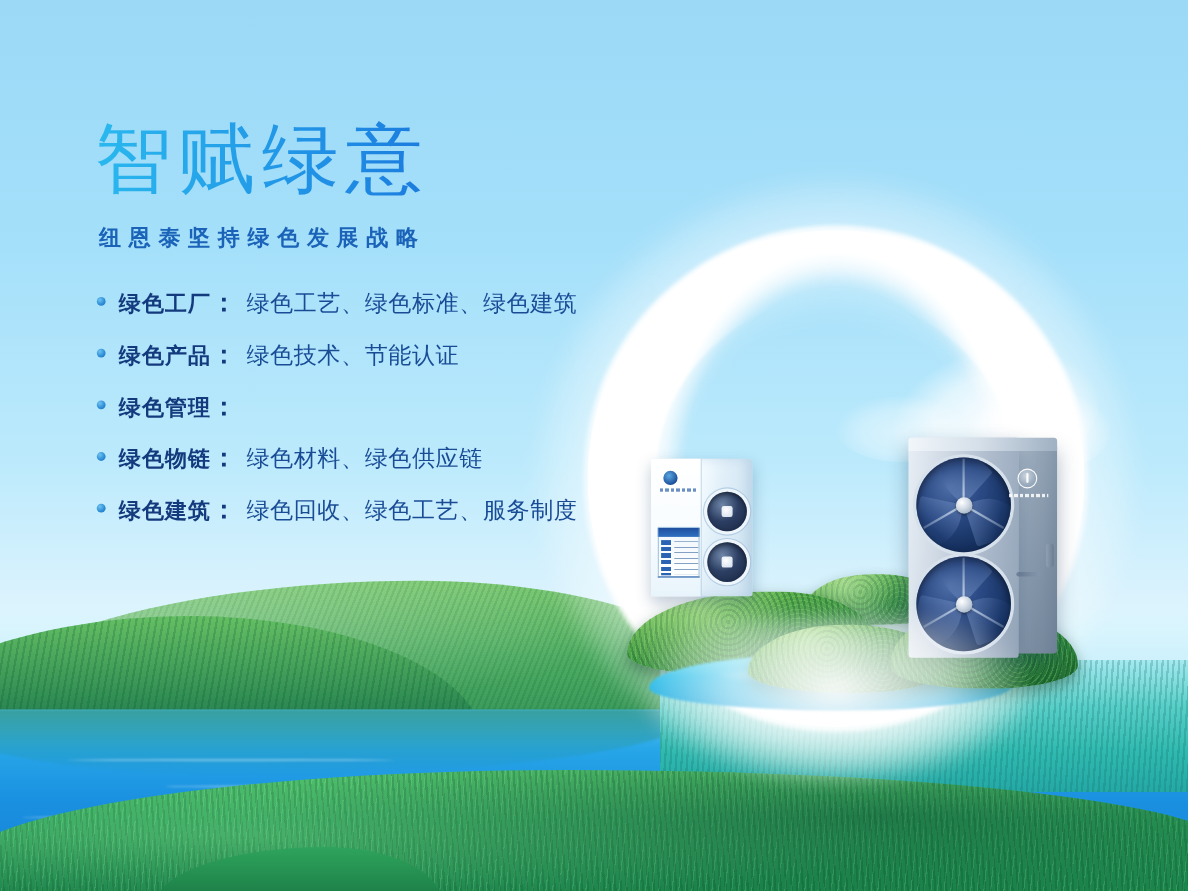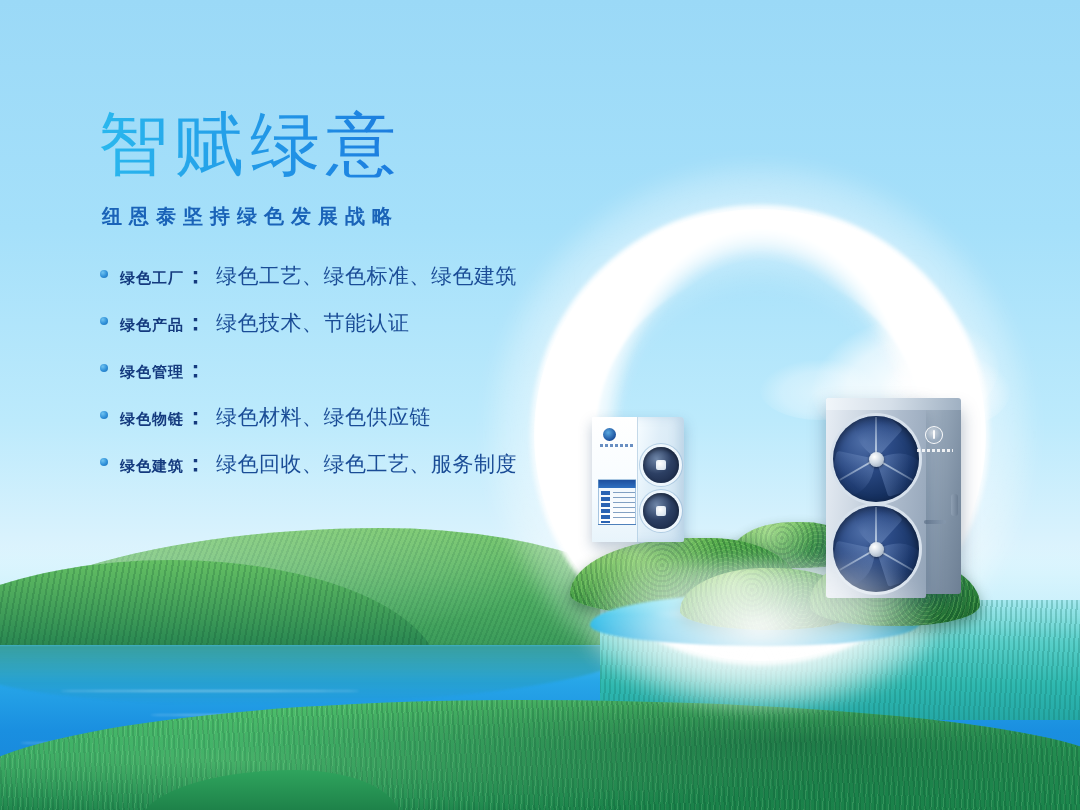--- a/index.html
+++ b/index.html
@@ -284,21 +284,21 @@
   #ul-vent {
     position:absolute; right:15px; top:122px; width:22px; height:4px; border-radius:2px;
     background:linear-gradient(90deg, rgba(80,100,125,.6), rgba(140,160,185,.3));
   }
   #ul-pipe {
     position:absolute; right:3px; top:96px; width:7px; height:22px; border-radius:3px;
     background:linear-gradient(90deg,#8fa0b3,#6b7d92);
   }
 
   
-  #text-block { position:absolute; left:98px; top:108px; width:470px; }
+  #text-block { position:absolute; left:86px; top:108px; width:470px; }
 
   .headline-1 {
     font-size:70px; font-weight:400; line-height:1.04;
     letter-spacing:6px; white-space:nowrap;
     background:linear-gradient(90deg,#2ab8ee 0%,#1f8ce4 48%,#1455d0 100%);
     -webkit-background-clip:text; background-clip:text; color:transparent;
   }
   .headline-2 {
     margin-top:8px;
     font-size:76px; font-weight:700; line-height:1.04;
@@ -313,21 +313,21 @@
   }
 
   #bullet-list { margin-top:30px; margin-left:2px; }
   .bullet-row { display:flex; align-items:baseline; margin-bottom:16px; white-space:nowrap; }
   .dot {
     width:8px; height:8px; border-radius:50%; flex:none;
     background:radial-gradient(circle at 35% 32%, #6fc3f0 0%, #2e8fd8 55%, #1c6cb5 100%);
     margin-right:12px; position:relative; top:-5px;
   }
   .b-label {
-    font-size:15px; font-weight:700; color:#143a7e; letter-spacing:1px;
+    font-size:20px; font-weight:700; color:#143a7e; letter-spacing:1px;
   }
   .b-colon { font-size:23px; font-weight:700; color:#143a7e; margin-right:9px; }
   .b-desc { font-size:21px; font-weight:400; color:#1a4c96; letter-spacing:.5px; }
 </style>
 </head>
 <body>
 
 <div id="poster">
 
   <div class="cloud" id="cloud-a"></div>

